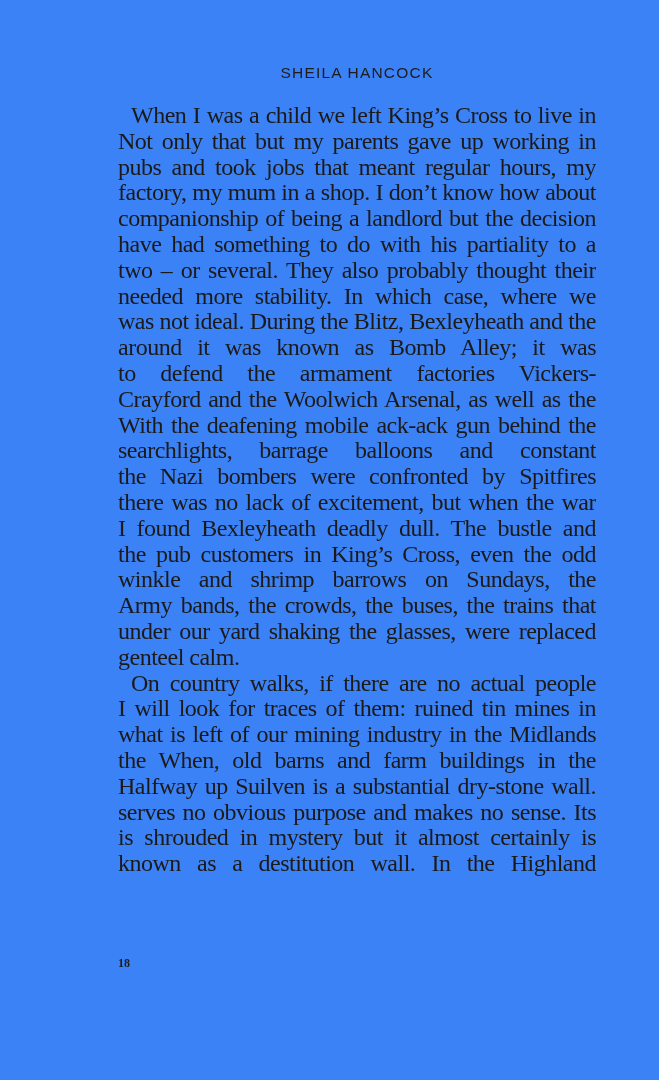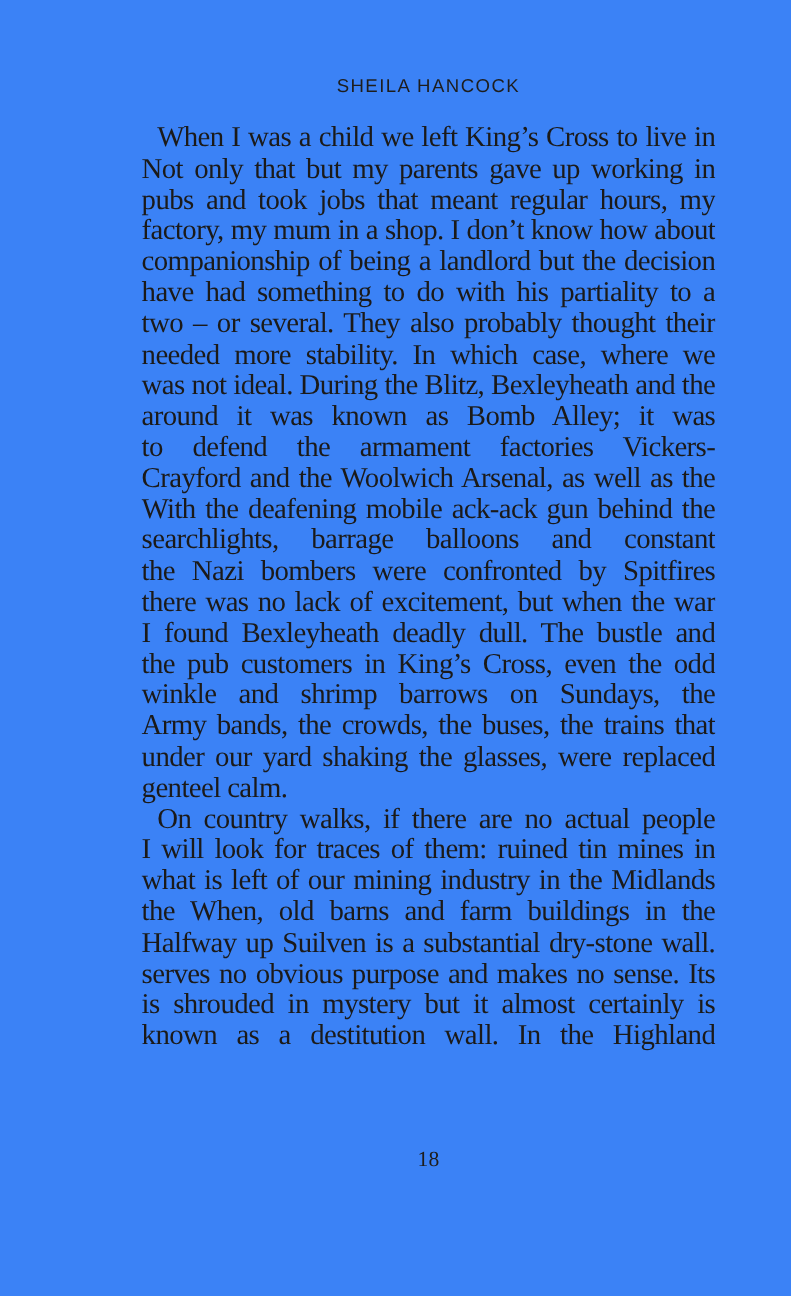--- a/index.html
+++ b/index.html
@@ -43,23 +43,24 @@
     overflow: hidden;
     white-space: normal;
   }
   .line.indent { padding-left: 13px; }
   .line.no-justify { text-align: center; text-align-last: left; }
   .page-number {
     position: absolute;
     top: 956px;
     left: 118px;
     width: 478px;
-    text-align: center;
-    font-size: 18px;
+    text-align: left;
+    font-size: 12px;
     color: #1e1d1c;
+    font-weight: bold;
   }
 </style>
 </head>
 <body>
 
 <div class="page">
   <div class="running-header">SHEILA HANCOCK</div>
 
   <div class="body-text">
       <div class="line indent">When I was a child we left King’s Cross to live in suburbia.</div>

